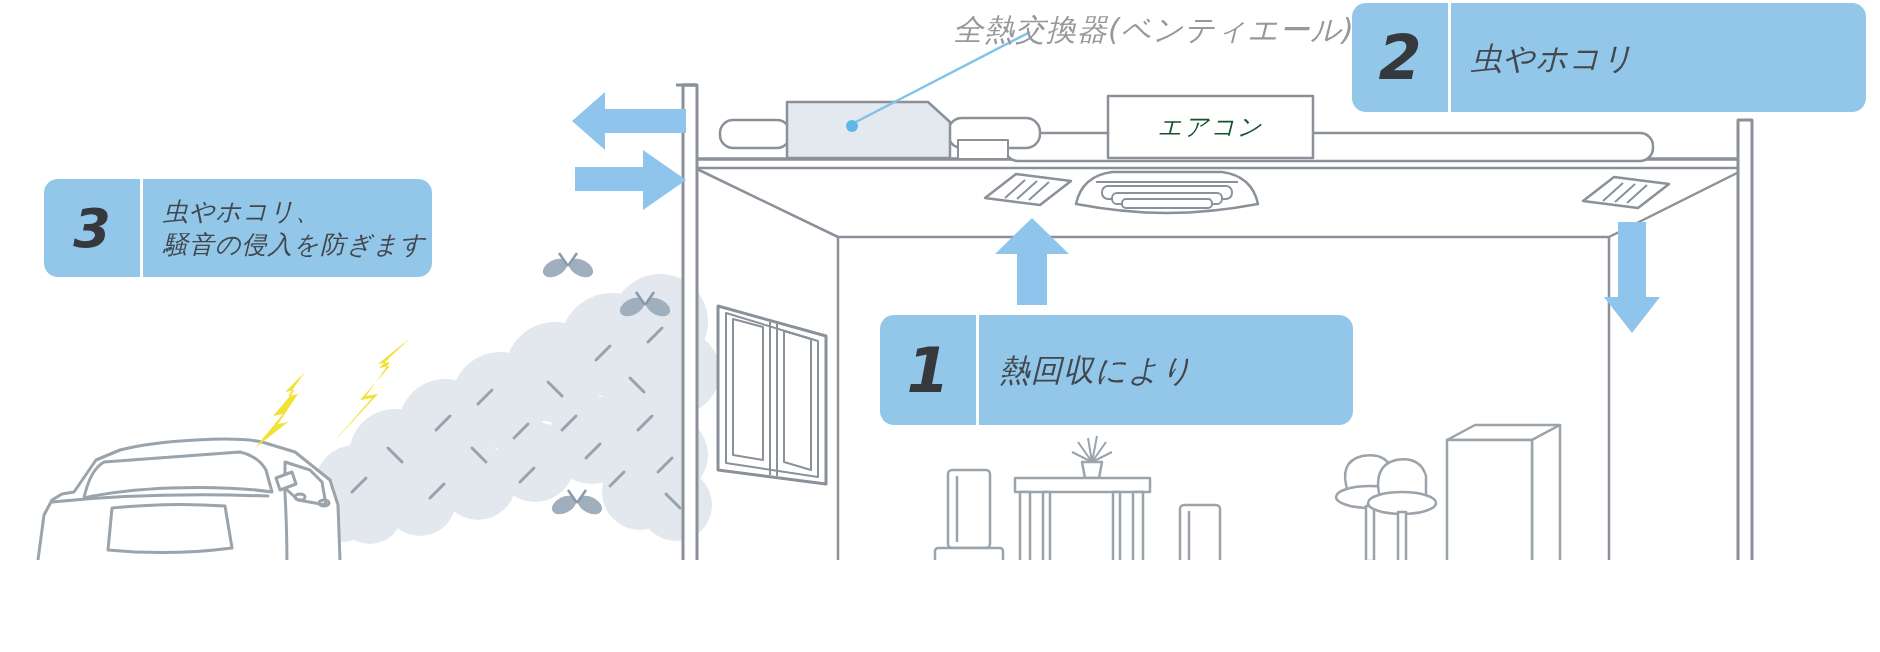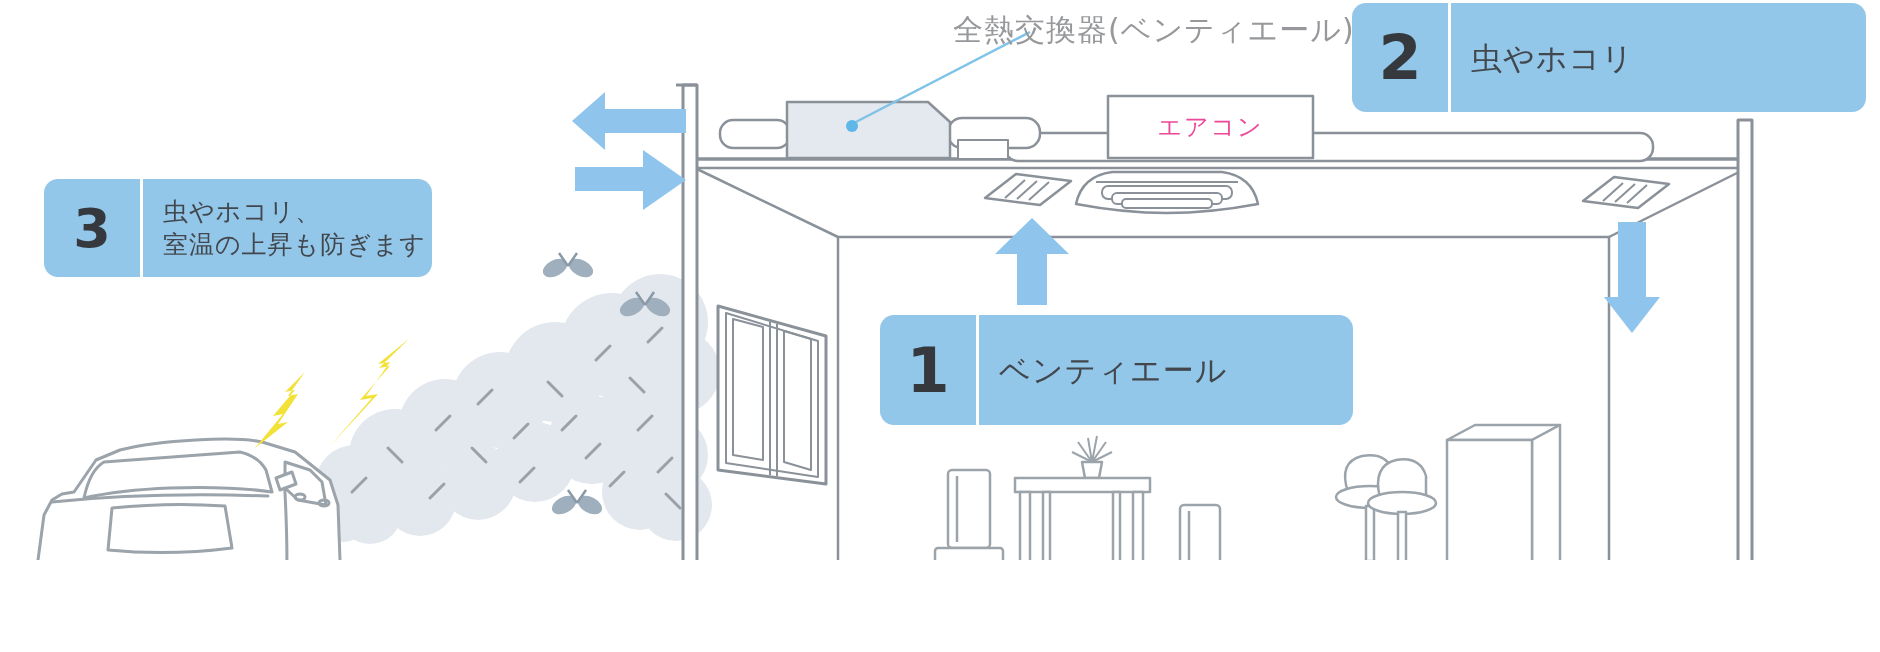--- a/index.html
+++ b/index.html
@@ -1,28 +1,29 @@
 <!DOCTYPE html>
 <html><head>
 <meta charset="utf-8">
 <style>
   html,body{margin:0;padding:0;background:#fff;}
   .stage{
     position:relative;width:1880px;height:560px;background:#ffffff;overflow:hidden;
     font-family:"DejaVu Sans","Liberation Sans",sans-serif;
+    font-style:italic;
   }
   .stage svg{position:absolute;left:0;top:0;}
   .top-label{
     position:absolute;left:953px;top:10px;font-size:30px;letter-spacing:1px;
     color:#96989b;white-space:nowrap;
   }
   .aircon-label{
     position:absolute;left:1108px;top:96px;width:205px;height:62px;
     display:flex;align-items:center;justify-content:center;
-    font-size:24px;letter-spacing:2px;color:#ec4899;
+    font-size:24px;letter-spacing:2px;color:#14532d;
   }
   .callout{
     position:absolute;background:#92c7e9;border-radius:14px;
     display:flex;align-items:stretch;overflow:hidden;
   }
   .callout .num{
     width:96px;flex:0 0 96px;display:flex;align-items:center;justify-content:center;
     font-size:62px;font-weight:bold;color:#35393e;border-right:3px solid #ffffff;
   }
   .callout .txt{
@@ -269,32 +270,32 @@
   </g>
 
 </svg>
 
   <div class="top-label">全熱交換器(ベンティエール)</div>
   <div class="aircon-label">エアコン</div>
 
   <div class="callout callout-1">
     <div class="num">1</div>
     <div class="txt">
-      <div>ベンティエール</div>
+      <div>熱回収により</div>
     </div>
   </div>
 
   <div class="callout callout-2">
     <div class="num">2</div>
     <div class="txt">
       <div>虫やホコリ</div>
     </div>
   </div>
 
   <div class="callout callout-3">
     <div class="num">3</div>
     <div class="txt">
       <div>虫やホコリ、</div>
-      <div>室温の上昇も防ぎます</div>
+      <div>騒音の侵入を防ぎます</div>
     </div>
   </div>
 
 </div>
 
 </body></html>

